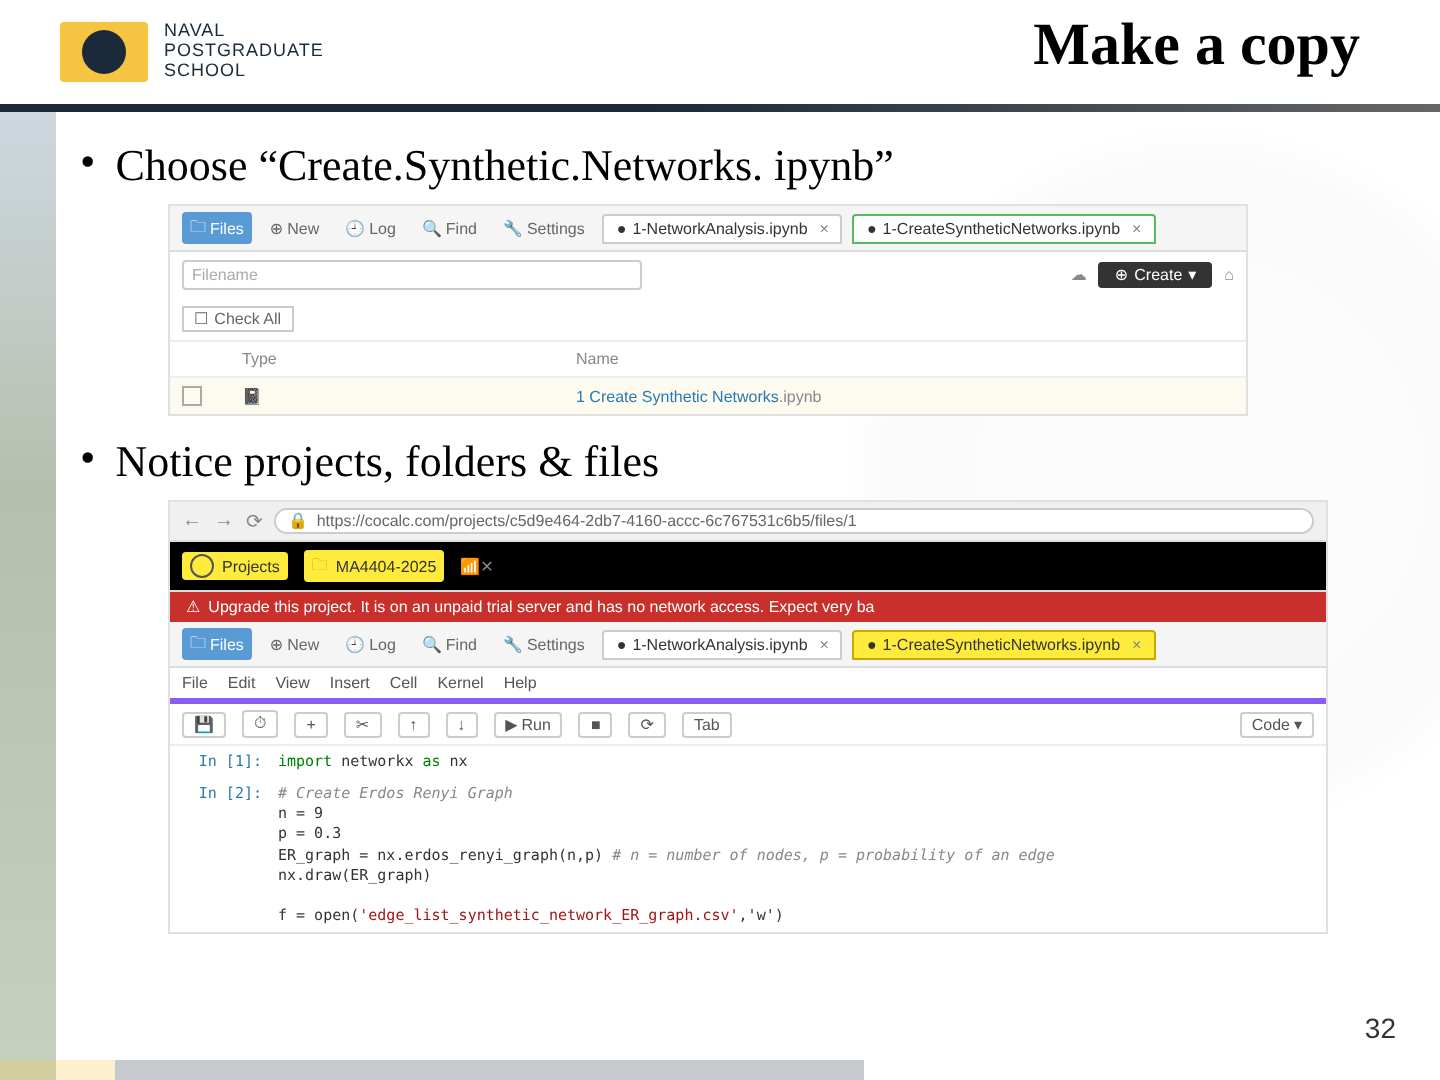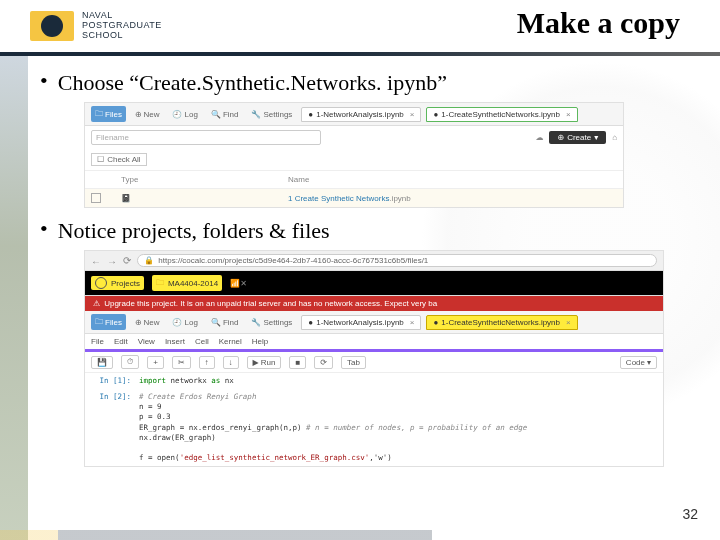--- a/index.html
+++ b/index.html
@@ -169,21 +169,21 @@
         <span>https://cocalc.com/projects/c5d9e464-2db7-4160-accc-6c767531c6b5/files/1</span>
       </div>
     </div>
     <div class="project-bar">
       <span class="hl" style="display:flex;align-items:center;gap:4px">
           <span class="cocalc-ico"></span>
           <span>Projects</span>
         </span>
       <span class="hl" style="display:flex;align-items:center;gap:4px">
           <span class="folder-ico">🗀</span>
-          <span>MA4404-2014</span>
+          <span>MA4404-2025</span>
         </span>
       <span class="wifi-off">📶✕</span>
     </div>
     <div class="warning-bar">
       <span class="warn-tri">⚠</span>
       <span>Upgrade this project. It is on an unpaid trial server and has no network access. Expect very ba</span>
     </div>
     <div class="toolbar tabs2">
       <span class="tb-btn blue">
           <span>🗀</span>

